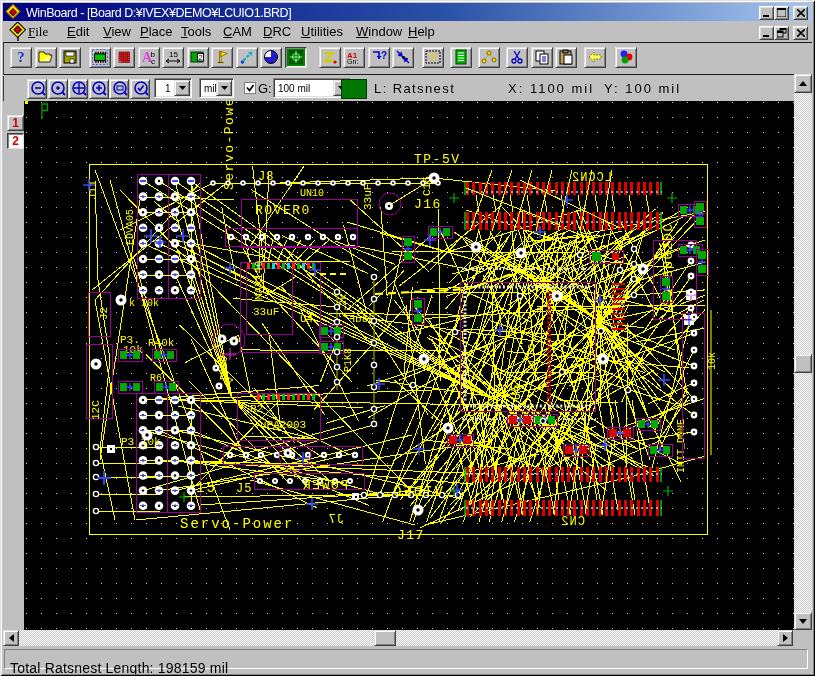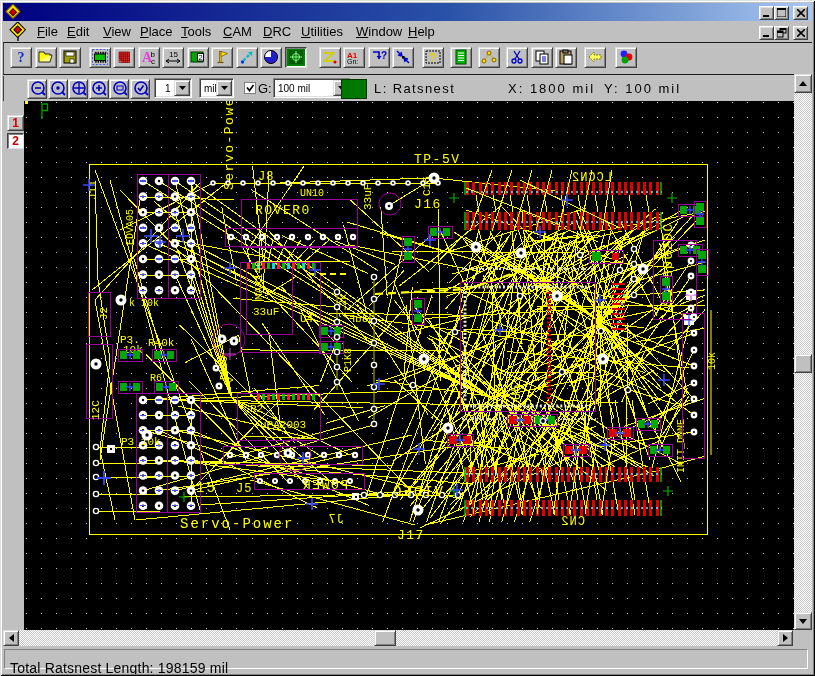--- a/index.html
+++ b/index.html
@@ -53,20 +53,21 @@
 svg text.t13, svg text.t13v { font:13px "Liberation Mono"; fill:#ffff00; letter-spacing:1.5px; }
 svg text.t14 { font:14px "Liberation Mono"; fill:#ffff00; letter-spacing:2px; }
 </style></head>
 <body>
 <div id="win">
 <div id="titlebar">
   <div id="title-ico"><svg width="16" height="16" viewBox="0 0 16 16">
           <rect x="2.6" y="2.6" width="10" height="10" transform="rotate(45 8 8)" fill="#ffe000" stroke="#806000"></rect>
           <rect x="5.6" y="5.6" width="5" height="5" transform="rotate(45 8 8)" fill="#d00000" stroke="#400000"></rect>
         </svg></div>
+  <div id="title-txt">WinBoard - [Board D:¥IVEX¥DEMO¥LCUIO1.BRD]</div>
   <div class="cap" style="left:756px;">
         <svg width="8" height="8" viewBox="0 0 8 8">
           <rect x="0" y="6" width="6" height="2" fill="#000"></rect>
         </svg>
       </div>
   <div class="cap" style="left:771px;">
         <svg width="9" height="9" viewBox="0 0 9 9">
           <rect x="0" y="0" width="9" height="9" fill="none" stroke="#000" stroke-width="1"></rect>
           <rect x="0" y="0" width="9" height="2" fill="#000"></rect>
         </svg>
@@ -76,21 +77,21 @@
           <path d="M0 0 L8 8 M8 0 L0 8" stroke="#000" stroke-width="1.6"></path>
         </svg>
       </div>
 </div>
 <div id="menubar">
   <svg width="18" height="19" viewBox="0 0 18 19" style="position:absolute;left:6px;top:1px;">
         <rect x="8" y="13" width="2" height="6" fill="#404040"></rect>
         <rect x="3.2" y="2.2" width="11" height="11" transform="rotate(45 8.7 7.7)" fill="#ffe000" stroke="#000"></rect>
         <rect x="6" y="5" width="5.4" height="5.4" transform="rotate(45 8.7 7.7)" fill="#d00000" stroke="#000"></rect>
       </svg>
-  <span class="mi" style="left:34px;"><u>F</u>ile</span>
+  <span class="mi" style="left:25px;font-family:Liberation Serif, serif;"><u>F</u>ile</span>
   <span class="mi" style="left:64px;"><u>E</u>dit</span>
   <span class="mi" style="left:100px;"><u>V</u>iew</span>
   <span class="mi" style="left:137px;"><u>P</u>lace</span>
   <span class="mi" style="left:178px;"><u>T</u>ools</span>
   <span class="mi" style="left:220px;"><u>C</u>AM</span>
   <span class="mi" style="left:260px;"><u>D</u>RC</span>
   <span class="mi" style="left:298px;"><u>U</u>tilities</span>
   <span class="mi" style="left:353px;"><u>W</u>indow</span>
   <span class="mi" style="left:405px;"><u>H</u>elp</span>
   <div class="cap" style="left:756px;top:5px;">
@@ -369,21 +370,21 @@
 <div class="dd" style="left:269px;width:78px;">
         <span style="padding-left:4px;">100 mil</span>
         <div class="ddb">
           <svg width="9" height="6" viewBox="0 0 9 6">
             <path d="M1 1 L8 1 L4.5 5 Z" fill="#000"></path>
           </svg>
         </div>
       </div>
 <div style="position:absolute;left:337px;top:3px;width:26px;height:20px;background:#007800;border:1px solid #003800;"></div>
 <span style="position:absolute;left:370px;top:5px;font-size:13px;letter-spacing:1.4px;">L: Ratsnest</span>
-<span style="position:absolute;left:504px;top:5px;font-size:13px;letter-spacing:2px;">X: 1800 mil</span>
+<span style="position:absolute;left:504px;top:5px;font-size:13px;letter-spacing:2px;">X: 1100 mil</span>
       <span style="position:absolute;left:600px;top:5px;font-size:13px;letter-spacing:2px;">Y: 100 mil</span>
 </div>
 <div id="lstrip">
   <div class="pgb" style="top:14px;">1</div>
   <div class="pgb sel" style="top:32px;">2</div>
 </div>
 <div id="canvas"><svg width="772" height="529" viewBox="24 101 772 529">
         <rect x="24" y="101" width="772" height="529" fill="#000000"></rect>
 <g fill="#c6c6c6">
 <rect x="26.0" y="102.0" width="1" height="1"></rect>

